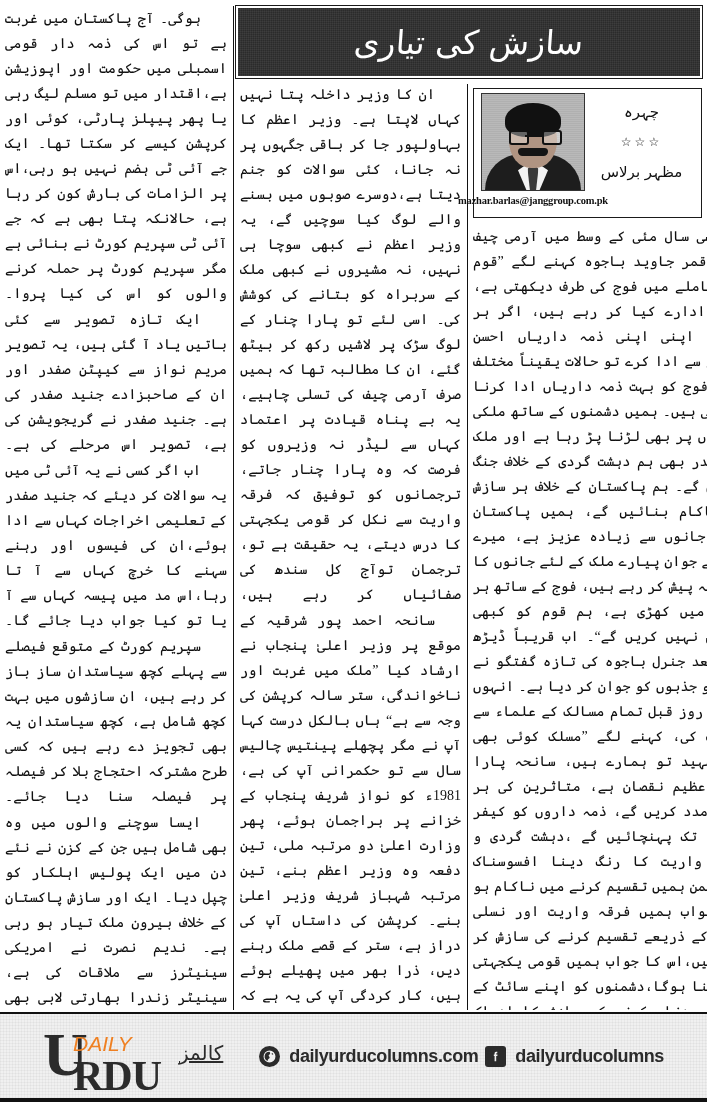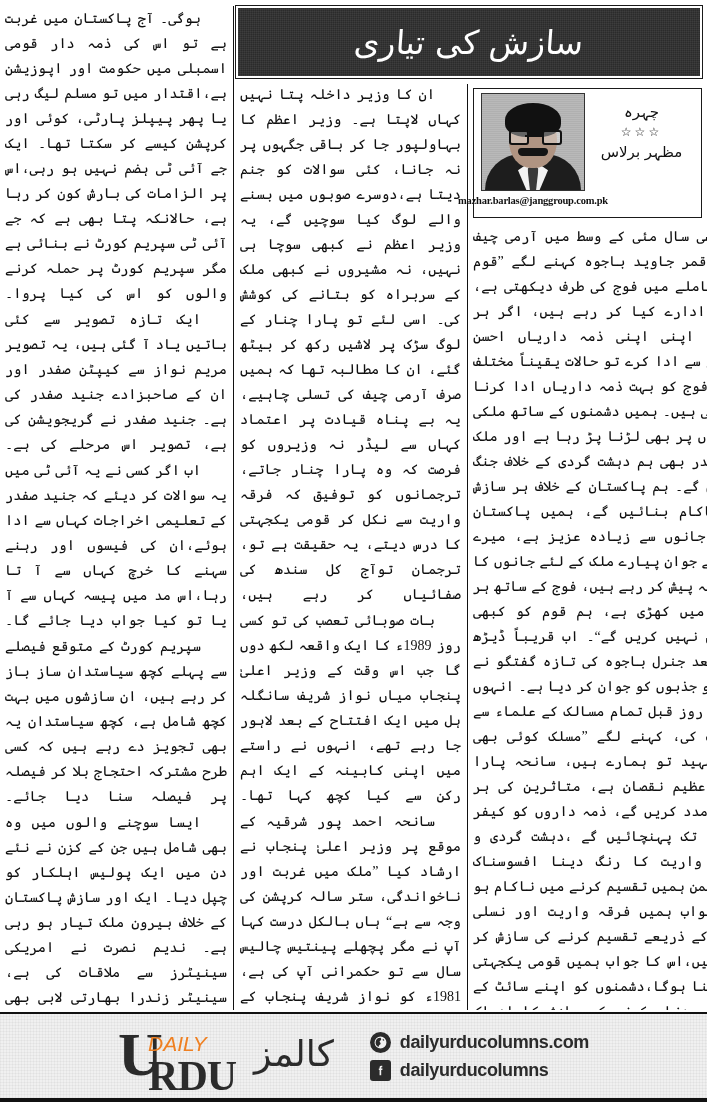--- a/index.html
+++ b/index.html
@@ -125,21 +125,21 @@
     letter-spacing: -0.2px;
   }
 
   .author-meta {
     flex: 1;
     display: flex;
     flex-direction: column;
     align-items: center;
     justify-content: flex-start;
     padding-top: 10px;
-    gap: 5px;
+    gap: 15px;
   }
   .col-kicker {
     font-family: "DejaVu Sans", sans-serif;
     font-size: 15px;
     color: #111;
     direction: rtl;
   }
   .stars {
     font-size: 12px;
     color: #111;
@@ -282,30 +282,30 @@
     font-family: "Liberation Serif", serif;
     font-size: 42px;
     font-weight: bold;
     color: #2b2b2b;
     line-height: 42px;
     letter-spacing: -1px;
     margin-top: 8px;
   }
   .brand-urdu-word {
     font-family: "DejaVu Sans", sans-serif;
-    font-size: 36px;
+    font-size: 20px;
     color: #2b2b2b;
     direction: rtl;
     margin-right: 2px;
     margin-top: -6px;
+    text-decoration: underline;
   }
 
   .socials {
     display: flex;
-    flex-direction: column;
     gap: 7px;
     direction: ltr;
   }
   .social-row {
     display: flex;
     align-items: center;
     gap: 9px;
   }
   .social-icon {
     width: 21px;
@@ -371,21 +371,20 @@
     <div class="divider div-1"></div>
     <div class="divider div-2"></div>
 
     <div class="col col-right">
       <p class="para indent">اسی سال مئی کے وسط میں آرمی چیف جنرل قمر جاوید باجوہ کہنے لگے ”قوم ہر معاملے میں فوج کی طرف دیکھتی ہے، باقی ادارے کیا کر رہے ہیں، اگر ہر ادارہ اپنی اپنی ذمہ داریاں احسن طریقے سے ادا کرے تو حالات یقیناً مختلف ہوں، فوج کو بہت ذمہ داریاں ادا کرنا پڑ رہی ہیں۔ ہمیں دشمنوں کے ساتھ ملکی سرحدوں پر بھی لڑنا پڑ رہا ہے اور ملک کے اندر بھی ہم دہشت گردی کے خلاف جنگ جیتیں گے۔ ہم پاکستان کے خلاف ہر سازش کو ناکام بنائیں گے، ہمیں پاکستان اپنی جانوں سے زیادہ عزیز ہے، میرے بہت سے جوان پیارے ملک کے لئے جانوں کا نذرانہ پیش کر رہے ہیں، فوج کے ساتھ ہر مشکل میں کھڑی ہے، ہم قوم کو کبھی مایوس نہیں کریں گے“۔ اب قریباً ڈیڑھ ماہ بعد جنرل باجوہ کی تازہ گفتگو نے قوم کو جذبوں کو جوان کر دیا ہے۔ انہوں نے دو روز قبل تمام مسالک کے علماء سے ملاقات کی، کہنے لگے ”مسلک کوئی بھی ہو، شہید تو ہمارے ہیں، سانحہ پارا چنار عظیم نقصان ہے، متاثرین کی ہر ممکن مدد کریں گے، ذمہ داروں کو کیفر کردار تک پہنچائیں گے ،دہشت گردی و فرقہ واریت کا رنگ دینا افسوسناک ہے،دشمن ہمیں تقسیم کرنے میں ناکام ہو گئے تواب ہمیں فرقہ واریت اور نسلی تعصب کے ذریعے تقسیم کرنے کی سازش کر رہے ہیں،اس کا جواب ہمیں قومی یکجہتی سے دینا ہوگا،دشمنوں کو اپنے سائٹ کے ذریعے بدنام کرنے کی سازش کا ادراک کرنا ہوگا“۔</p>
       <p class="para indent last-right">دو روز پہلے جنرل باجوہ نے جو باتیں کیں، یہ باتیں قومی سیاسی قیادت کو کرنی چاہئے تھیں، ملک کے وزیر اعظم کا فرض تھا کہ وہ قوم کو حوصلہ دیتے، انہیں پارا چنار اور کوئٹہ بھی جانا چاہئے تھا،</p>
     </div>
 
     <div class="col col-mid">
       <p class="para indent">ان کا وزیر داخلہ پتا نہیں کہاں لاپتا ہے۔ وزیر اعظم کا بہاولپور جا کر باقی جگہوں پر نہ جانا، کئی سوالات کو جنم دیتا ہے،دوسرے صوبوں میں بسنے والے لوگ کیا سوچیں گے، یہ وزیر اعظم نے کبھی سوچا ہی نہیں، نہ مشیروں نے کبھی ملک کے سربراہ کو بتانے کی کوشش کی۔ اسی لئے تو پارا چنار کے لوگ سڑک پر لاشیں رکھ کر بیٹھ گئے، ان کا مطالبہ تھا کہ ہمیں صرف آرمی چیف کی تسلی چاہیے، یہ بے پناہ قیادت پر اعتماد کہاں سے لیڈر نہ وزیروں کو فرصت کہ وہ پارا چنار جاتے، ترجمانوں کو توفیق کہ فرقہ واریت سے نکل کر قومی یکجہتی کا درس دیتے، یہ حقیقت ہے تو، ترجمان توآج کل سندھ کی صفائیاں کر رہے ہیں،</p>
-      <p class="para indent">بات صوبائی تعصب کی تو کسی روز 1989ء کا ایک واقعہ لکھ دوں گا جب اس وقت کے وزیر اعلیٰ پنجاب میاں نواز شریف سانگلہ ہل میں ایک افتتاح کے بعد لاہور جا رہے تھے، انہوں نے راستے میں اپنی کابینہ کے ایک اہم رکن سے کیا کچھ کہا تھا۔</p>
       <p class="para indent last-right">سانحہ احمد پور شرقیہ کے موقع پر وزیر اعلیٰ پنجاب نے ارشاد کیا ”ملک میں غربت اور ناخواندگی، ستر سالہ کرپشن کی وجہ سے ہے“ ہاں بالکل درست کہا آپ نے مگر پچھلے پینتیس چالیس سال سے تو حکمرانی آپ کی ہے، 1981ء کو نواز شریف پنجاب کے خزانے پر براجمان ہوئے، پھر وزارت اعلیٰ دو مرتبہ ملی، تین دفعہ وہ وزیر اعظم بنے، تین مرتبہ شہباز شریف وزیر اعلیٰ بنے۔ کرپشن کی داستاں آپ کی دراز ہے، ستر کے قصے ملک رہنے دیں، ذرا بھر میں پھیلے ہوئے ہیں، کار کردگی آپ کی یہ ہے کہ پورے بہاولپور ڈویژن میں کوئی برن یونٹ ہی نہیں۔ لوگ صحت اور تعلیم تو کیا کھانے کو ترس رہے ہیں، شہباز شریف کے ہوش ہی بجانے کی کوشش کرتے ہیں، 80ء کی ابتدا ہی میں شریف خاندان اقتدار میں آ گیا تھا، ضیاء الحق دور میں 80ء کے بعد 85ء سے جو نام نہاد جمہوریت شروع ہوئی اس میں کرپشن کے بے لگام گھوڑے نظر آئے، مافیا کی سیاست بھی 80ء کے بعد شروع</p>
     </div>
 
     <div class="col col-left">
       <p class="para indent">ہوگی۔ آج پاکستان میں غربت ہے تو اس کی ذمہ دار قومی اسمبلی میں حکومت اور اپوزیشن ہے،اقتدار میں تو مسلم لیگ رہی یا پھر پیپلز پارٹی، کوئی اور کرپشن کیسے کر سکتا تھا۔ ایک جے آئی ٹی ہضم نہیں ہو رہی،اس پر الزامات کی بارش کون کر رہا ہے، حالانکہ پتا بھی ہے کہ جے آئی ٹی سپریم کورٹ نے بنائی ہے مگر سپریم کورٹ پر حملہ کرنے والوں کو اس کی کیا پروا۔</p>
       <p class="para indent">ایک تازہ تصویر سے کئی باتیں یاد آ گئی ہیں، یہ تصویر مریم نواز سے کیپٹن صفدر اور ان کے صاحبزادے جنید صفدر کی ہے۔ جنید صفدر نے گریجویشن کی ہے، تصویر اس مرحلے کی ہے۔</p>
       <p class="para indent">اب اگر کسی نے یہ آئی ٹی میں یہ سوالات کر دیئے کہ جنید صفدر کے تعلیمی اخراجات کہاں سے ادا ہوئے،ان کی فیسوں اور رہنے سہنے کا خرچ کہاں سے آ تا رہا،اس مد میں پیسہ کہاں سے آ یا تو کیا جواب دیا جائے گا۔</p>
       <p class="para indent">سپریم کورٹ کے متوقع فیصلے سے پہلے کچھ سیاستدان ساز باز کر رہے ہیں، ان سازشوں میں بہت کچھ شامل ہے، کچھ سیاستدان یہ بھی تجویز دے رہے ہیں کہ کسی طرح مشترکہ احتجاج بلا کر فیصلہ پر فیصلہ سنا دیا جائے۔</p>
       <p class="para indent last-right">ایسا سوچنے والوں میں وہ بھی شامل ہیں جن کے کزن نے نئے دن میں ایک پولیس اہلکار کو چپل دیا۔ ایک اور سازش پاکستان کے خلاف بیرون ملک تیار ہو رہی ہے۔ ندیم نصرت نے امریکی سینیٹرز سے ملاقات کی ہے، سینیٹر زندرا بھارتی لابی بھی ہوئی ہے۔ ندیم نصرت کی ملاقات زرداری و مودی سیاستدانوں سے بھی ہوئی ہے، ایک پوری سازش تیار ہے مگر افسوس کہ اس میں پاکستان کے اندر سے سیاستدان بھی شامل ہیں۔ بھارت اور پاکستان کے درمیان حالیہ میں کرکٹ پچ کے موقع پر اول سے باہر آئے پاکستانی ناموجود جوڑنے کے ساتھ جو ہوا اس کو سمجھنے کے لئے فرحت زاہد کا شعر کافی ہے</p>
 

